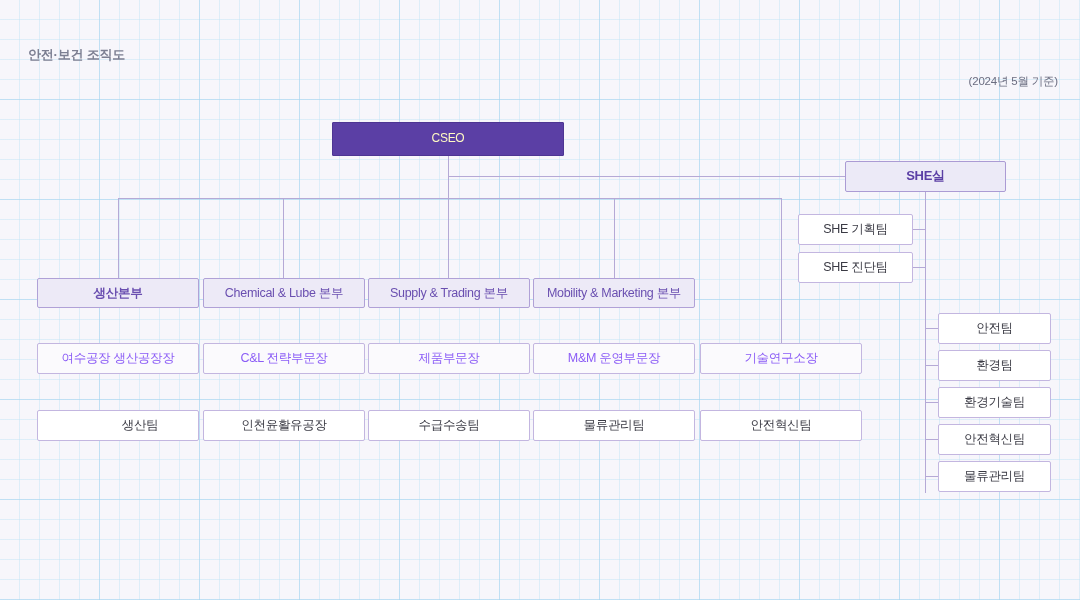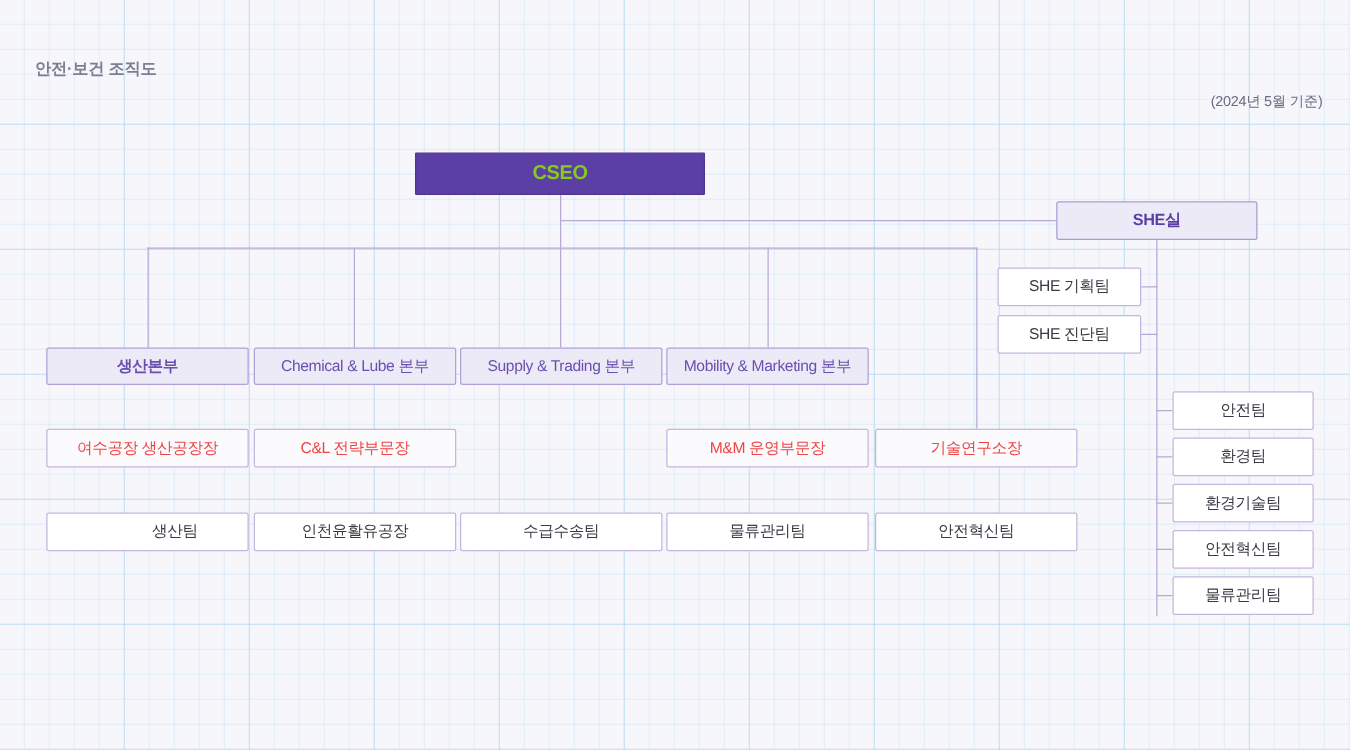--- a/index.html
+++ b/index.html
@@ -67,23 +67,23 @@
     align-items: center;
     justify-content: center;
     text-align: center;
     letter-spacing: -0.3px;
     line-height: 1.15;
   }
 
   .node.root {
     background-color: #5b3fa5;
     border: 1px solid #4e3593;
-    color: #84cc16;
-    font-size: 16px;
-    font-weight: bold;
+    color: #fef9c3;
+    font-size: 12px;
+    font-weight: normal;
     border-radius: 1px;
   }
 
   .node.office {
     background-color: #eceaf7;
     border: 1px solid #ab9bd4;
     color: #5b3fa5;
     font-size: 13px;
     font-weight: bold;
     border-radius: 2px;
@@ -93,21 +93,21 @@
     background-color: #edeaf7;
     border: 1px solid #b0a1d7;
     color: #6a4fb0;
     font-size: 12.5px;
     border-radius: 2px;
   }
 
   .node.unit {
     background-color: #fbfafd;
     border: 1px solid #c3b6e0;
-    color: #ef4444;
+    color: #8b5cf6;
     font-size: 12.5px;
     border-radius: 2px;
   }
 
   .node.team {
     background-color: #ffffff;
     border: 1px solid #c3b6e0;
     color: #3a3a44;
     font-size: 12.5px;
     border-radius: 2px;
@@ -157,20 +157,21 @@
   <div class="node team" style="left:938px; top:424px; width:113px; height:31px;">안전혁신팀</div>
   <div class="node team" style="left:938px; top:461px; width:113px; height:31px;">물류관리팀</div>
 
   <div class="node division" style="left:37px; top:278px; width:162px; height:30px;font-weight:bold;">생산본부</div>
   <div class="node division" style="left:203px; top:278px; width:162px; height:30px;">Chemical &amp; Lube 본부</div>
   <div class="node division" style="left:368px; top:278px; width:162px; height:30px;">Supply &amp; Trading 본부</div>
   <div class="node division" style="left:533px; top:278px; width:162px; height:30px;">Mobility &amp; Marketing 본부</div>
 
   <div class="node unit" style="left:37px; top:343px; width:162px; height:31px;">여수공장 생산공장장</div>
   <div class="node unit" style="left:203px; top:343px; width:162px; height:31px;">C&amp;L 전략부문장</div>
+  <div class="node unit" style="left:368px; top:343px; width:162px; height:31px;">제품부문장</div>
   <div class="node unit" style="left:533px; top:343px; width:162px; height:31px;">M&amp;M 운영부문장</div>
   <div class="node unit" style="left:700px; top:343px; width:162px; height:31px;">기술연구소장</div>
 
   <div class="node team" style="left:37px; top:410px; width:162px; height:31px;padding-left:44px;">생산팀</div>
   <div class="node team" style="left:203px; top:410px; width:162px; height:31px;">인천윤활유공장</div>
   <div class="node team" style="left:368px; top:410px; width:162px; height:31px;">수급수송팀</div>
   <div class="node team" style="left:533px; top:410px; width:162px; height:31px;">물류관리팀</div>
   <div class="node team" style="left:700px; top:410px; width:162px; height:31px;">안전혁신팀</div>
 
 </div>

